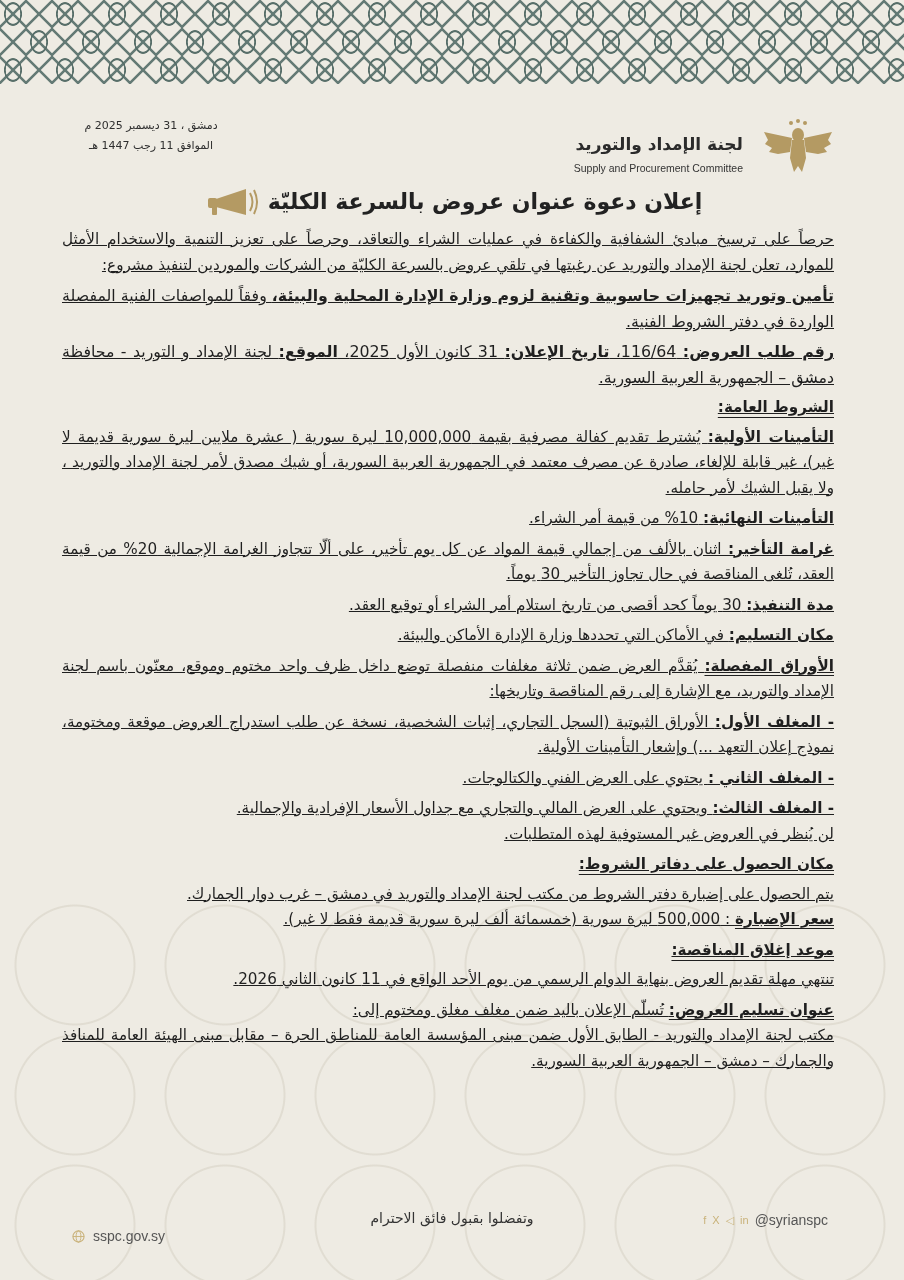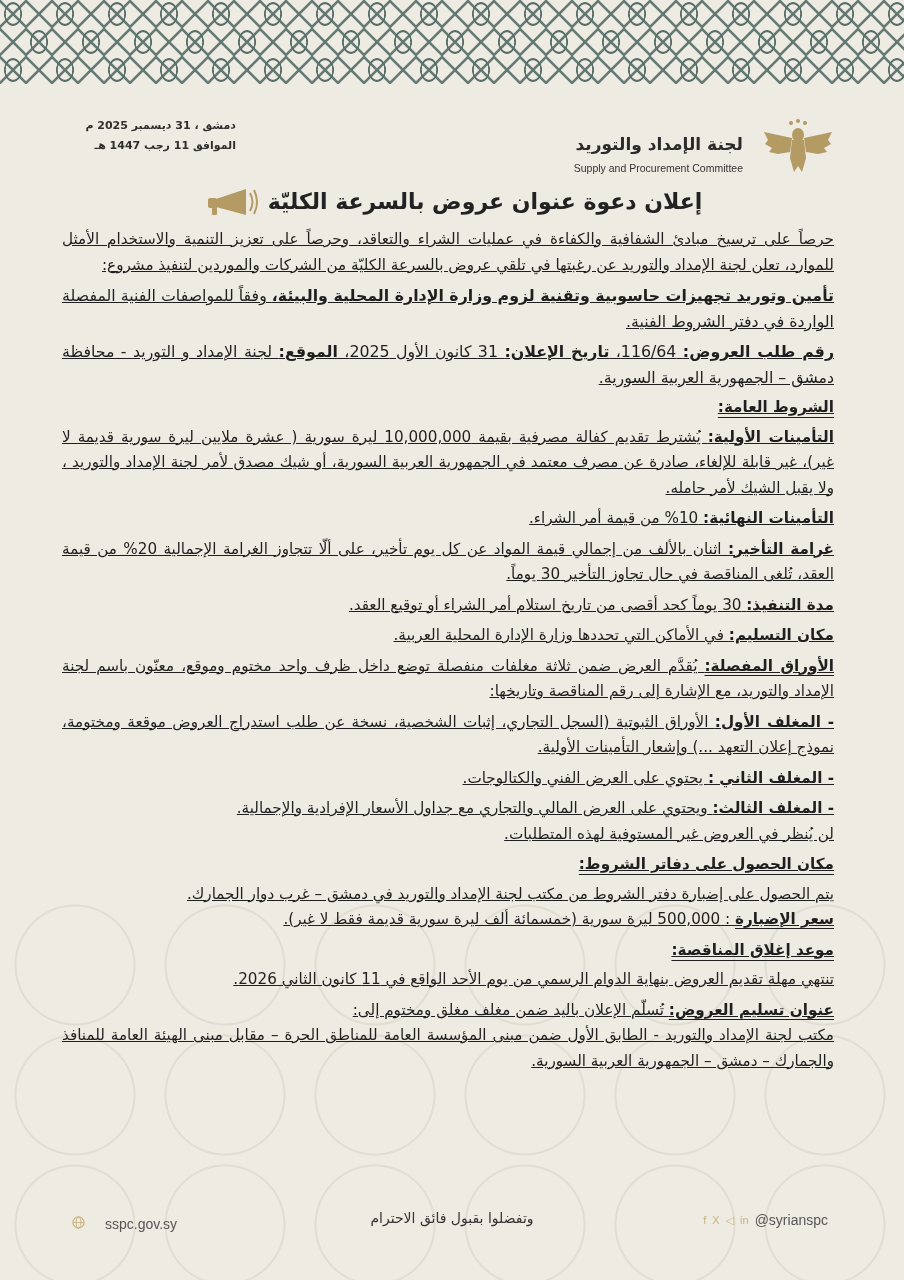--- a/index.html
+++ b/index.html
@@ -30,35 +30,35 @@
       pointer-events: none;
     }
     .page { position: absolute; left: 0; top: 0; width: 904px; height: 1280px; direction: rtl; }
 
     .logo-block { position: absolute; right: 70px; top: 118px; display: flex; align-items: flex-end; gap: 19px; }
     .eagle { width: 72px; height: 56px; }
     .logo-text { text-align: right; }
     .logo-ar { font-family: "DejaVu Sans", sans-serif; font-weight: bold; font-size: 17px; color: #2b2b2b; letter-spacing: 0.5px; }
     .logo-en { direction: ltr; font-family: "Liberation Sans", sans-serif; font-size: 10.5px; color: #333; margin-top: 8px; }
 
-    .date-block { position: absolute; left: 66px; top: 116px; width: 170px; text-align: right; font-size: 11px; color: #2f2f2f; line-height: 20px; font-weight: bold; }
+    .date-block { position: absolute; left: 66px; top: 116px; width: 170px; text-align: center; font-size: 11px; color: #2f2f2f; line-height: 20px; }
 
     .title-row { position: absolute; top: 185px; left: 0; width: 904px; display: flex; justify-content: center; align-items: center; gap: 10px; }
     .title { font-size: 22px; font-weight: bold; color: #222; }
     .megaphone { width: 56px; height: 32px; }
 
     .content { position: absolute; right: 70px; top: 227px; width: 772px; font-size: 15.2px; line-height: 25.5px; text-align: justify; text-decoration: underline; }
     .content p { margin-bottom: 5px; }
     .b { font-weight: bold; }
     .u { text-decoration: underline; text-underline-offset: 4px; }
     .heading { font-weight: bold; text-decoration: underline; text-underline-offset: 5px; margin-top: 2px; margin-bottom: 4px; }
     .lg { font-size: 15.8px; }
 
     .footer { position: absolute; top: 1208px; left: 0; width: 904px; height: 30px; direction: ltr; }
-    .footer-left { position: absolute; left: 72px; top: 8px; display: flex; gap: 20px; font-family: "Liberation Sans", sans-serif; font-size: 14px; color: #555; }
+    .footer-left { position: absolute; left: 72px; top: 20px; display: flex; align-items: center; gap: 8px; font-family: "Liberation Sans", sans-serif; font-size: 14px; color: #555; }
     .footer-center { position: absolute; left: 0; width: 904px; top: 2px; text-align: center; font-size: 14px; color: #333; direction: rtl; }
     .footer-right { position: absolute; right: 76px; top: 4px; display: flex; align-items: center; gap: 6px; font-family: "Liberation Sans", sans-serif; font-size: 14px; color: #555; }
     .soc { font-size: 11px; color: #c9b27a; }
     .globe { width: 13px; height: 13px; }
   </style>
 </head>
 <body>
 
 <div class="pattern-band"></div>
 <div class="bg-faint"></div>
@@ -117,21 +117,21 @@
     <p>
       <span class="b">التأمينات النهائية:</span><span> 10% من قيمة أمر الشراء.</span>
     </p>
     <p>
       <span class="b">غرامة التأخير:</span><span> اثنان بالألف من إجمالي قيمة المواد عن كل يوم تأخير، على ألّا تتجاوز الغرامة الإجمالية 20% من قيمة العقد، تُلغى المناقصة في حال تجاوز التأخير 30 يوماً.</span>
     </p>
     <p>
       <span class="b">مدة التنفيذ:</span><span> 30 يوماً كحد أقصى من تاريخ استلام أمر الشراء أو توقيع العقد.</span>
     </p>
     <p>
-      <span class="b">مكان التسليم:</span><span> في الأماكن التي تحددها وزارة الإدارة المحلية العربية.</span>
+      <span class="b">مكان التسليم:</span><span> في الأماكن التي تحددها وزارة الإدارة الأماكن والبيئة.</span>
     </p>
 
     <p>
       <span class="b u">الأوراق المفصلة:</span><span> يُقدَّم العرض ضمن ثلاثة مغلفات منفصلة توضع داخل ظرف واحد مختوم وموقع، معنّون باسم لجنة الإمداد والتوريد، مع الإشارة إلى رقم المناقصة وتاريخها:</span>
     </p>
     <p>
       <span class="b">- المغلف الأول:</span><span> الأوراق الثبوتية (السجل التجاري، إثبات الشخصية، نسخة عن طلب استدراج العروض موقعة ومختومة، نموذج إعلان التعهد ...) وإشعار التأمينات الأولية.</span>
     </p>
     <p>
       <span class="b">- المغلف الثاني :</span><span> يحتوي على العرض الفني والكتالوجات.</span>

